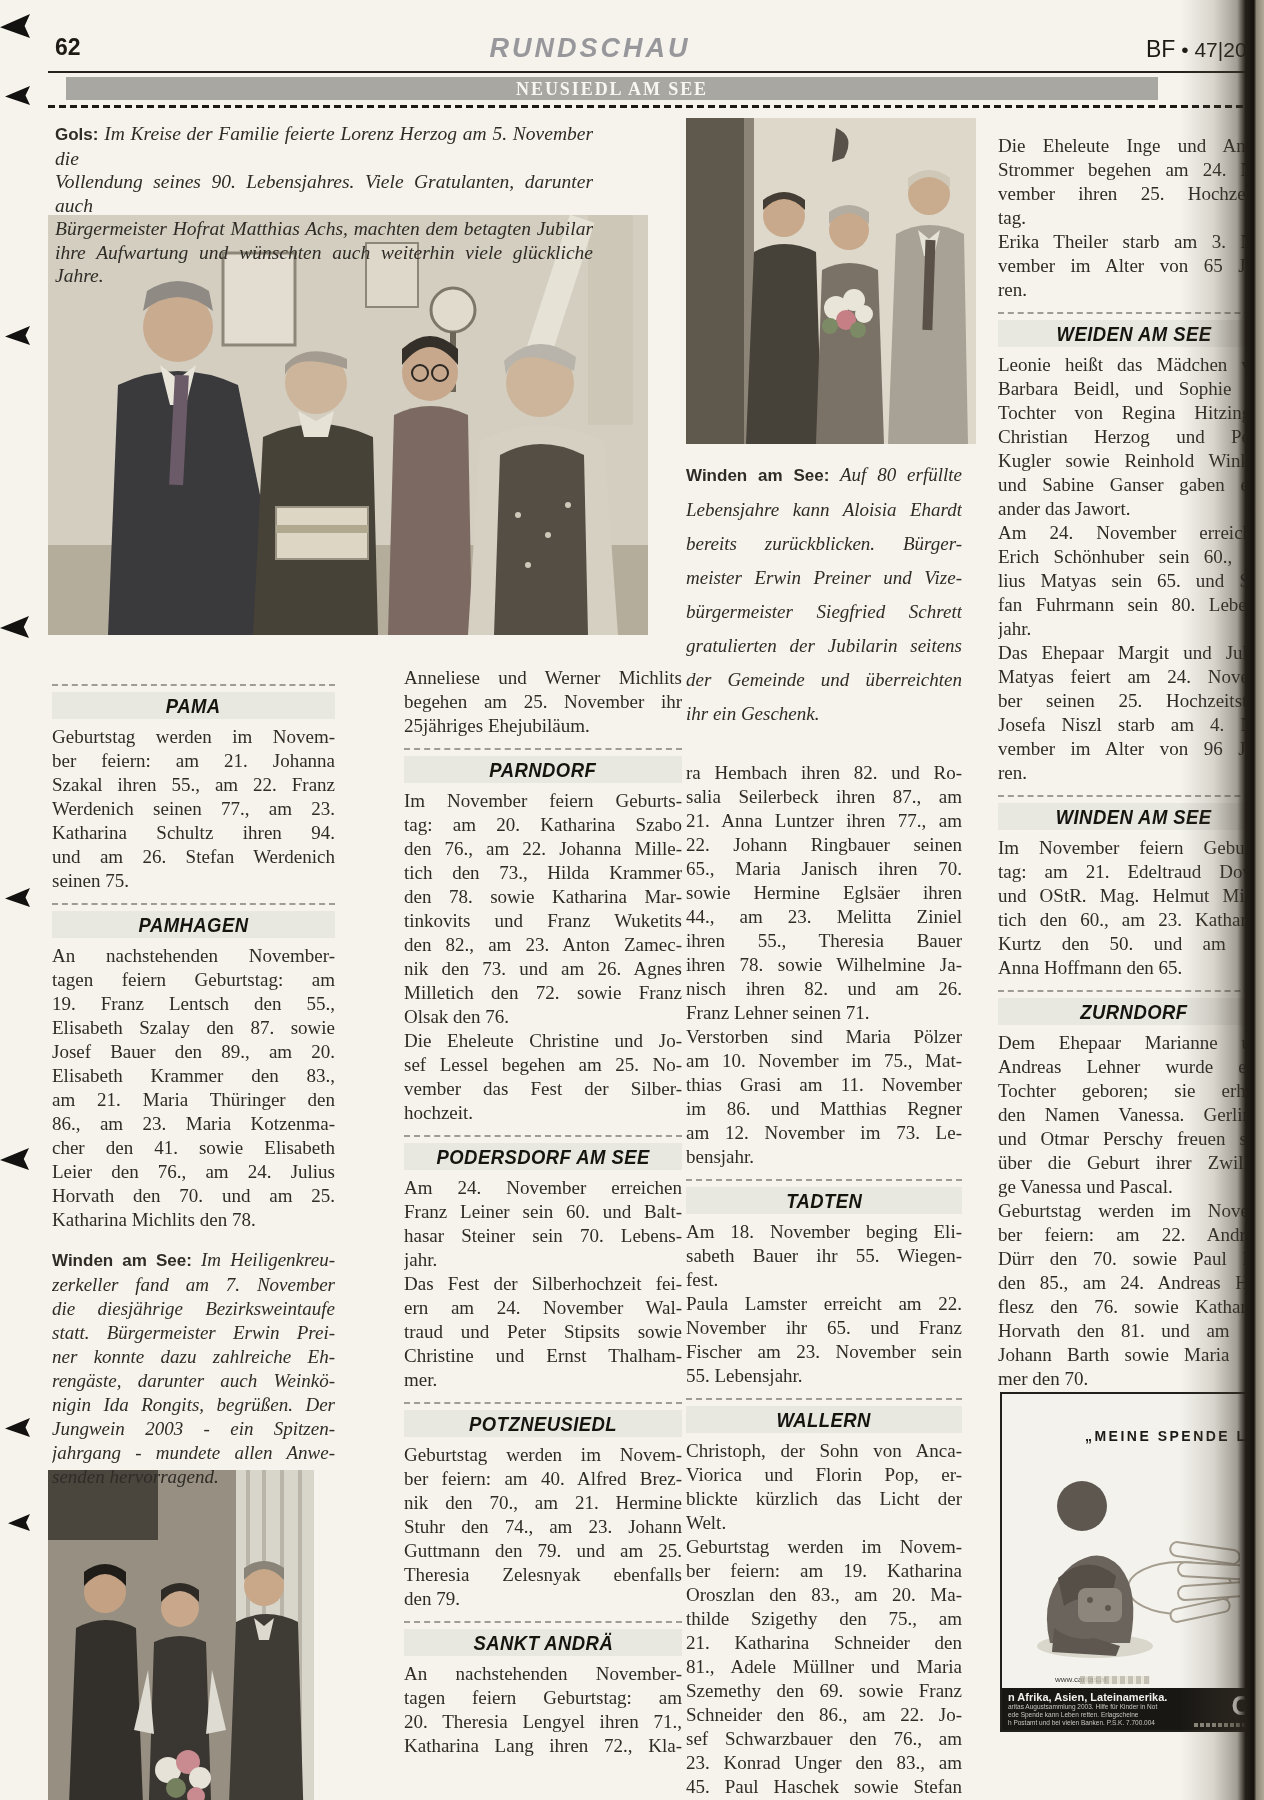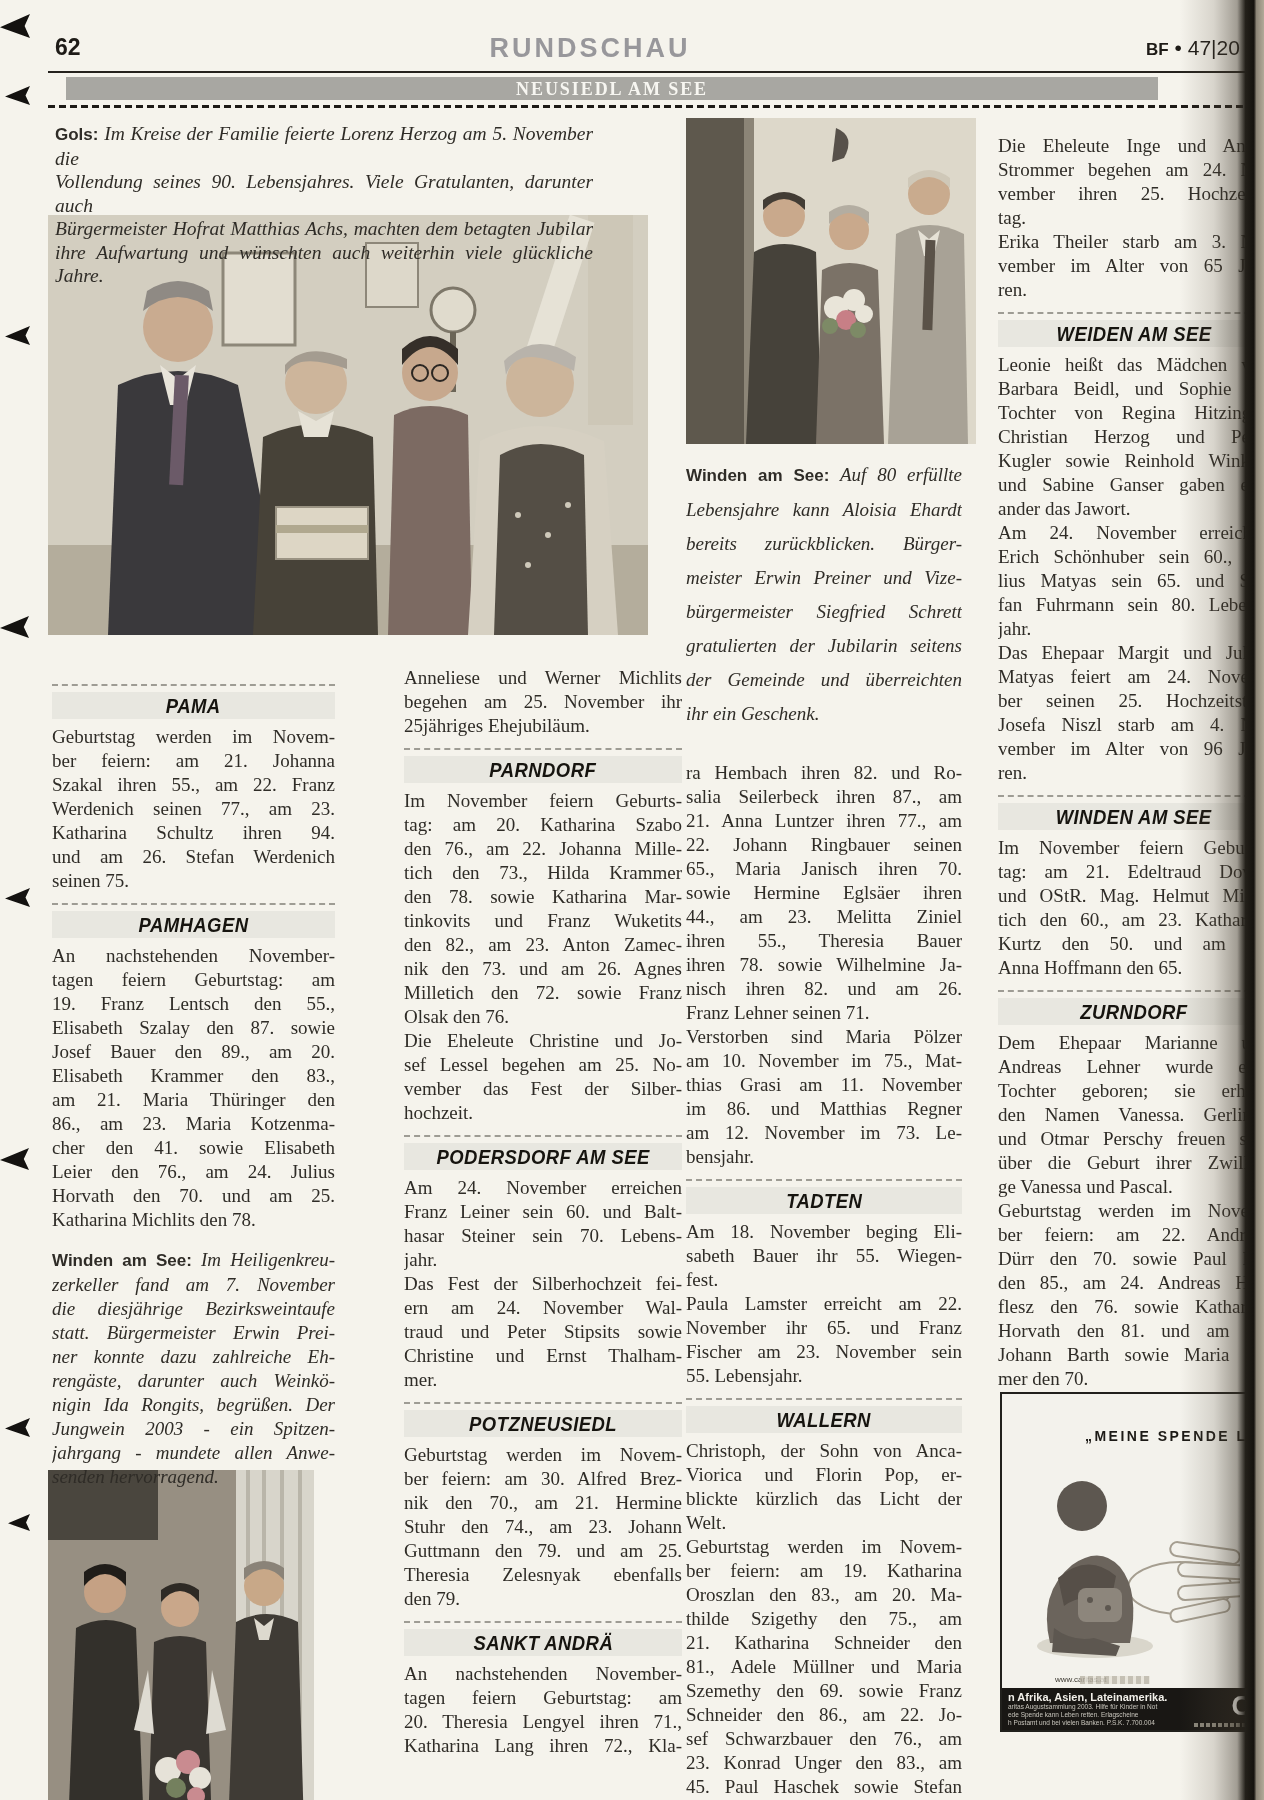--- a/index.html
+++ b/index.html
@@ -2,24 +2,24 @@
 <html><head>
 <meta charset="utf-8">
 <style>
   html,body{margin:0;padding:0;}
   body{width:1264px;height:1800px;position:relative;overflow:hidden;
        background:#f5f3ec;font-family:"Liberation Serif",serif;color:#2f2c27;}
   .abs{position:absolute;}
 
   
   .pagenum{font-family:"Liberation Sans",sans-serif;font-weight:bold;font-size:23px;color:#1e1b17;}
-  .masthead{font-family:"Liberation Sans",sans-serif;font-weight:bold;
+  .masthead{font-family:"Liberation Sans",sans-serif;font-weight:bold;font-style:italic;
             font-size:27px;letter-spacing:3px;color:#98979b;text-align:center;}
   .issue{font-family:"Liberation Sans",sans-serif;font-size:21px;color:#1e1b17;white-space:nowrap;}
-  .issue b{font-weight:bold;font-size:17px;}
+  .issue b{font-weight:normal;font-size:23px;}
   .toprule{height:2px;background:#25221d;}
   .secband{background:#a8a7a2;height:23px;line-height:23px;text-align:center;}
   .secband span{color:#f7f6f1;font-family:"Liberation Serif",serif;font-weight:bold;
                 font-size:19px;letter-spacing:2px;display:inline-block;transform:scaleX(.95);}
   .blackdash{height:3px;background:repeating-linear-gradient(90deg,#1d1a16 0 7px,transparent 7px 11px);}
 
   
   .col{position:absolute;}
   .ln{font-size:19px;line-height:24px;white-space:nowrap;overflow:hidden;}
   .ln.j{white-space:normal;text-align:justify;text-align-last:justify;}
@@ -283,21 +283,21 @@
       <div class="ln j">Das Fest der Silberhochzeit fei-</div>
       <div class="ln j">ern am 24. November Wal-</div>
       <div class="ln j">traud und Peter Stipsits sowie</div>
       <div class="ln j">Christine und Ernst Thalham-</div>
       <div class="ln">mer.</div>
     </div>
     <div class="sep"></div>
     <div class="band"><span>POTZNEUSIEDL</span></div>
     <div class="para">
       <div class="ln j">Geburtstag werden im Novem-</div>
-      <div class="ln j">ber feiern: am 30. Alfred Brez-</div>
+      <div class="ln j">ber feiern: am 40. Alfred Brez-</div>
       <div class="ln j">nik den 70., am 21. Hermine</div>
       <div class="ln j">Stuhr den 74., am 23. Johann</div>
       <div class="ln j">Guttmann den 79. und am 25.</div>
       <div class="ln j">Theresia Zelesnyak ebenfalls</div>
       <div class="ln">den 79.</div>
     </div>
     <div class="sep"></div>
     <div class="band"><span>SANKT ANDRÄ</span></div>
     <div class="para">
       <div class="ln j">An nachstehenden November-</div>

